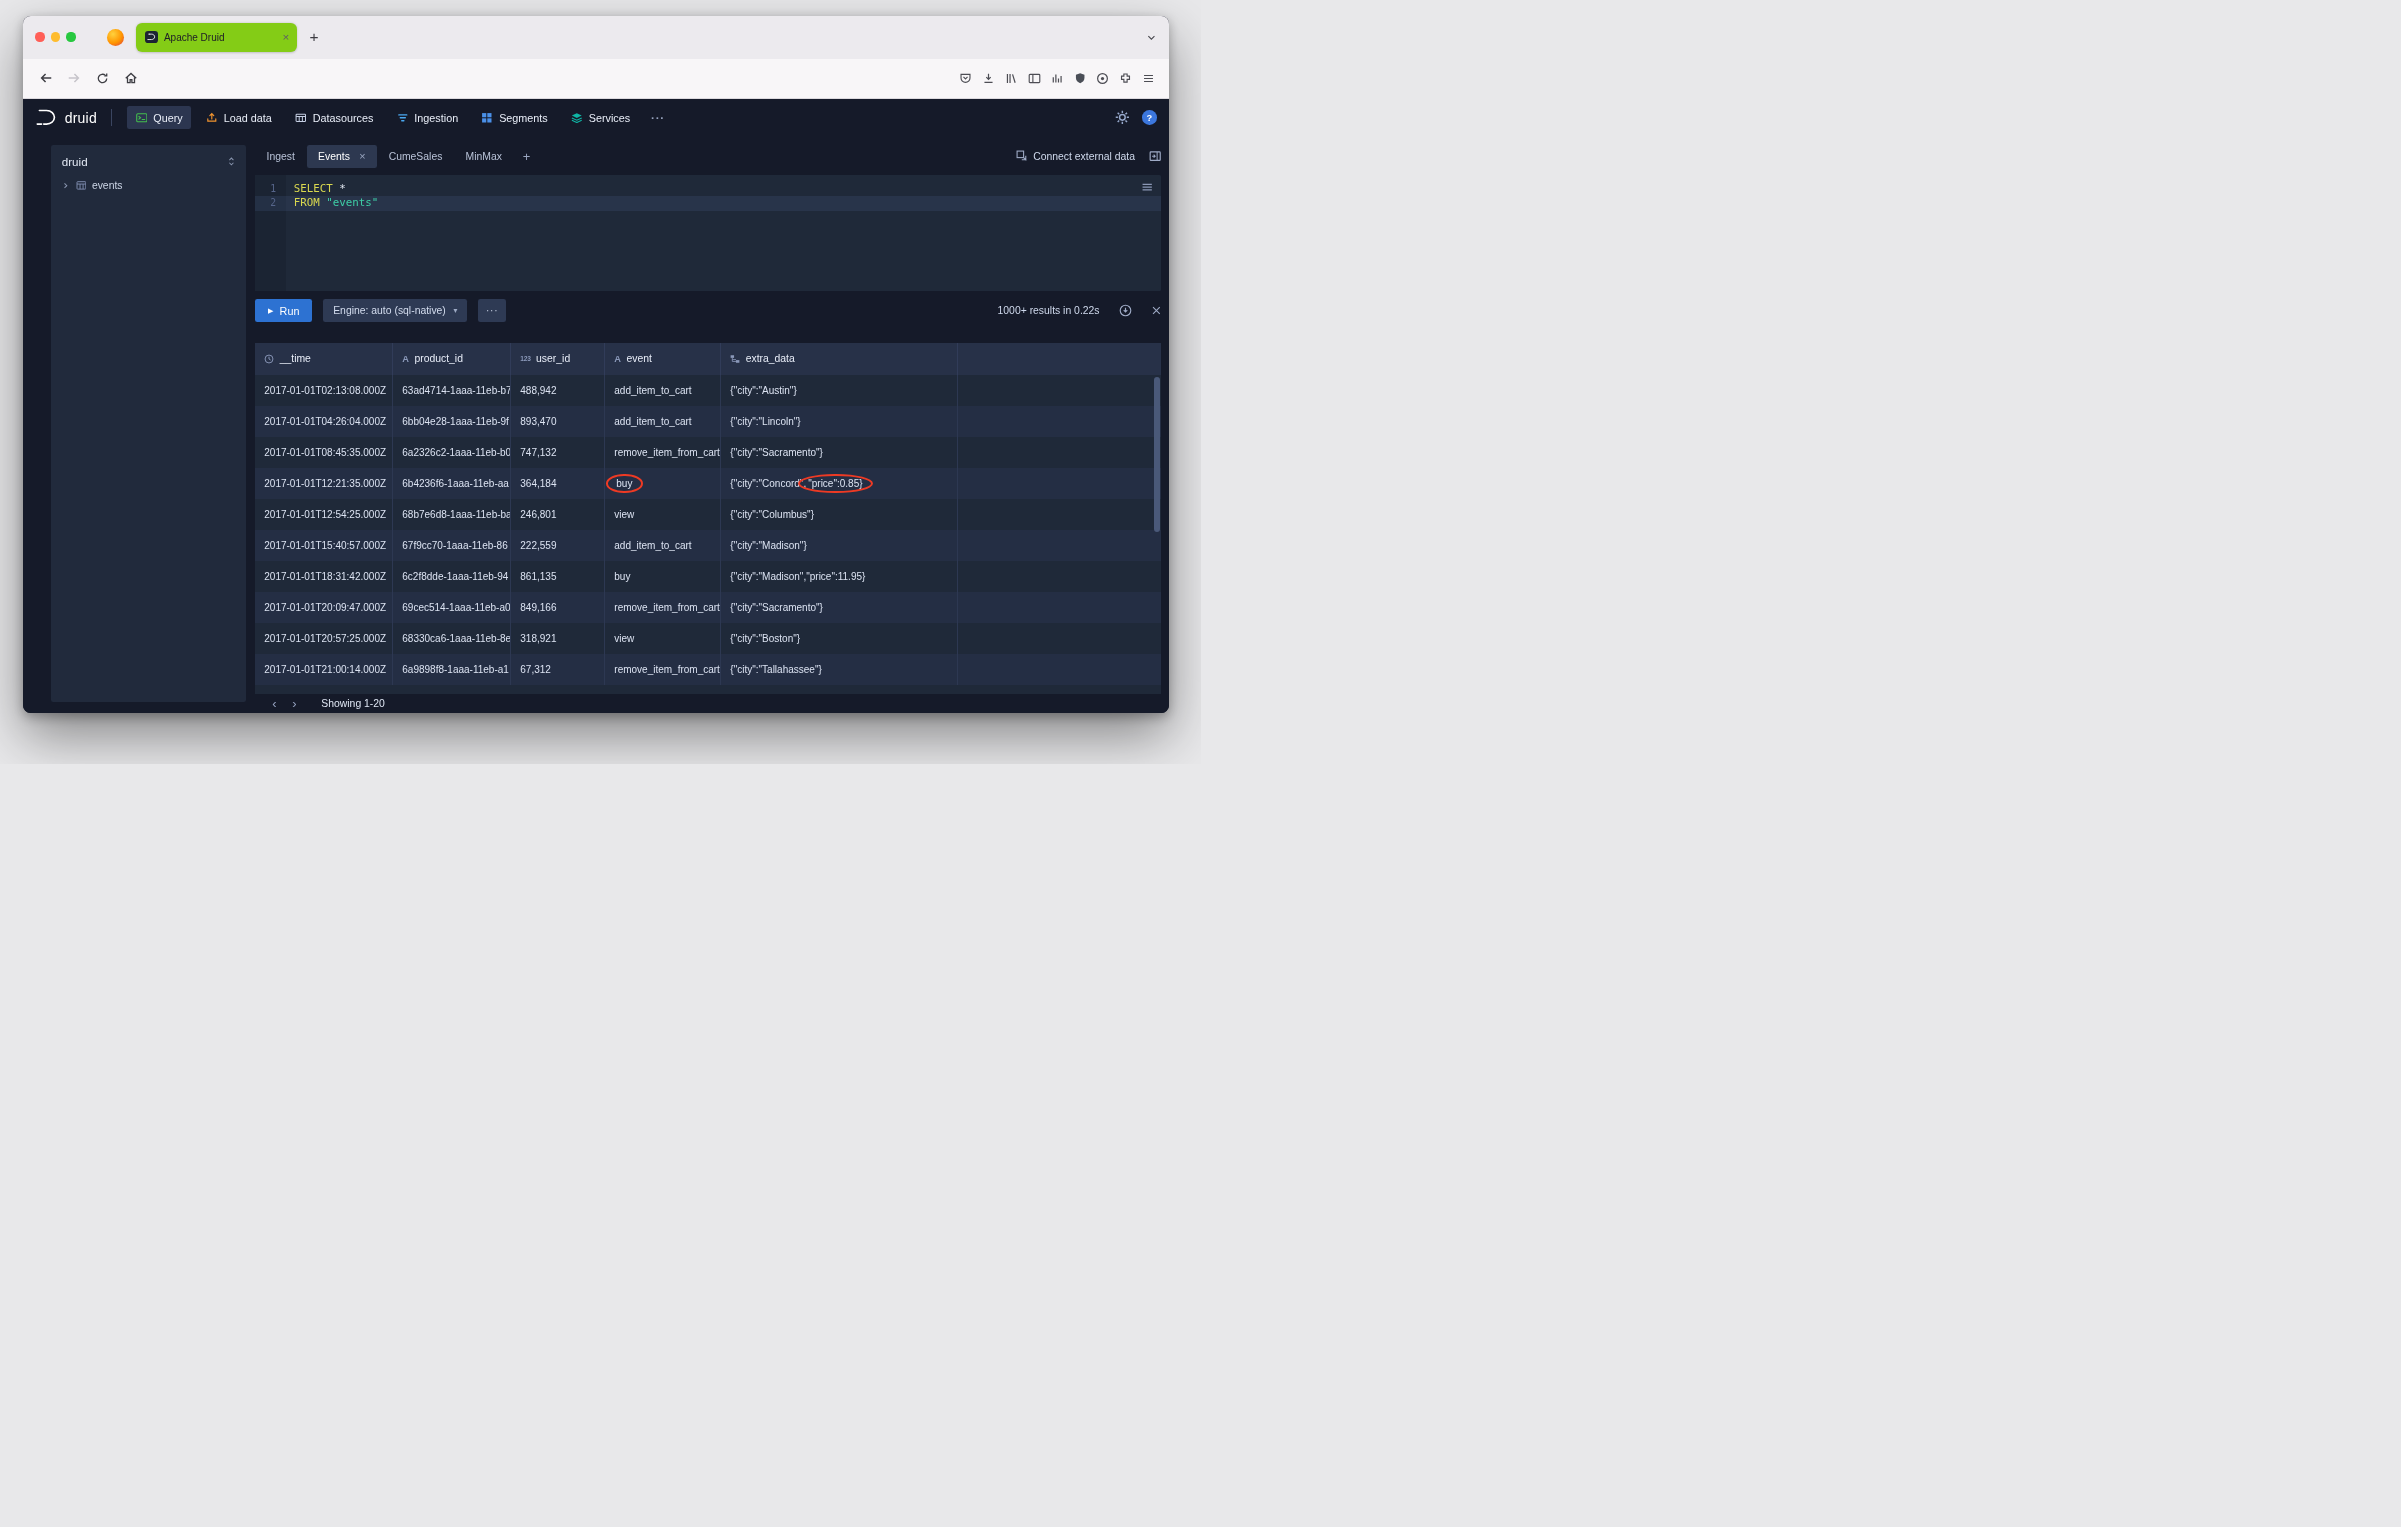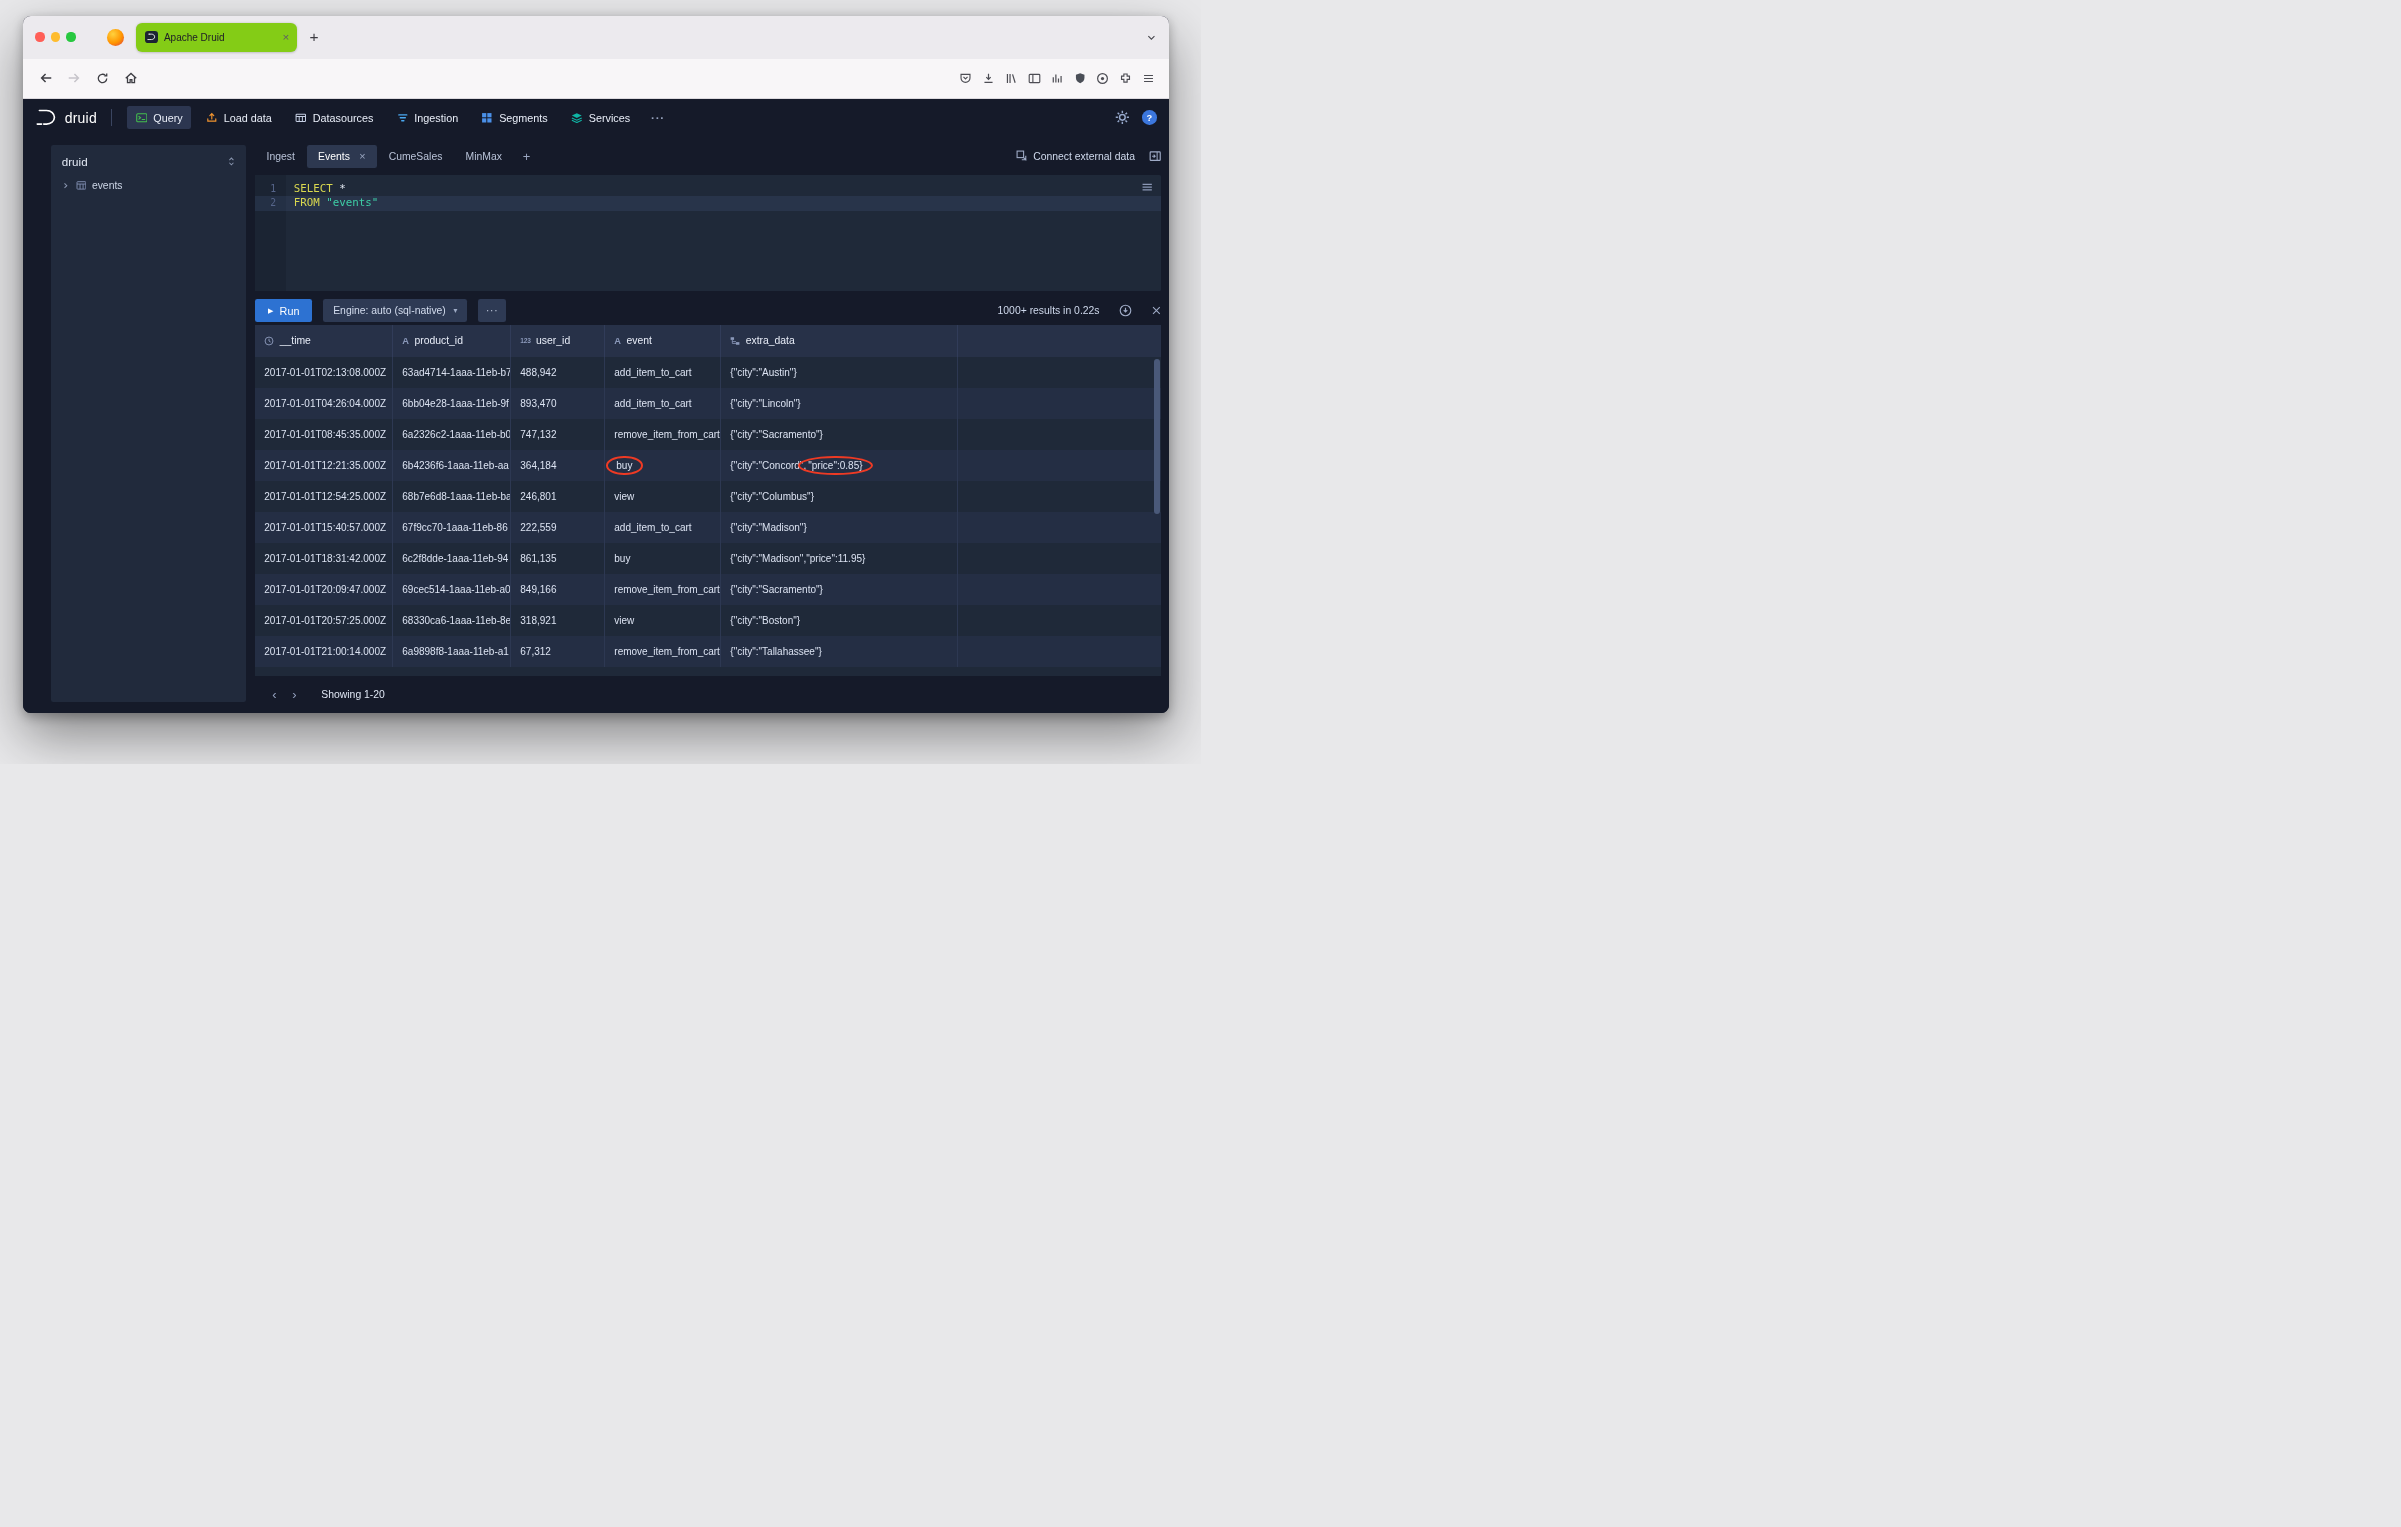--- a/index.html
+++ b/index.html
@@ -101,21 +101,21 @@
   .run-btn .play{font-size:7px;}
   .engine-btn{height:23px;padding:0 10px;background:#2e3a54;border-radius:2.3px;color:#d3dcee;font-size:10.4px;
     display:flex;align-items:center;gap:7.7px;}
   .engine-btn .caret{font-size:7.7px;color:#9fabc6;}
   .more-btn{height:23px;width:28px;background:#2e3a54;border-radius:2.3px;color:#c3cde0;font-size:10px;
     display:flex;align-items:center;justify-content:center;letter-spacing:0.8px;}
   .run-right{margin-left:auto;display:flex;align-items:center;gap:19px;color:#cfd9ec;font-size:10.4px;}
   .run-right .ico{color:#9fabc6;}
 
   
-  .rtable{margin-top:1px;position:relative;}
+  .rtable{margin-top:19px;position:relative;}
   .thead{display:flex;height:32.5px;background:var(--thead);}
   .th{display:flex;align-items:center;gap:5.4px;padding:0 3.1px 0 9.3px;border-right:0.8px solid #313c59;
     font-size:10.4px;color:#e8edf8;white-space:nowrap;overflow:hidden;}
   .th .ticon{color:#8b99ba;display:flex;align-items:center;}
   .typeA{font-size:9.3px;font-weight:bold;}
   .type123{font-size:6.6px;font-weight:bold;letter-spacing:-0.2px;}
   .c0{width:138px;}.c1{width:118px;}.c2{width:94px;}.c3{width:116px;}.c4{width:237px;}
   .cf{flex:1;border-right:none !important;}
   .trow{display:flex;height:31px;}
   .trow.odd{background:var(--row-odd);}

